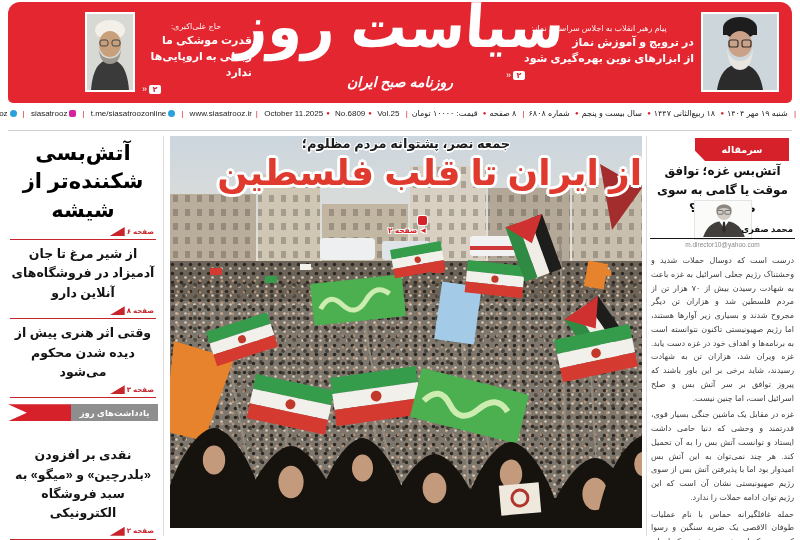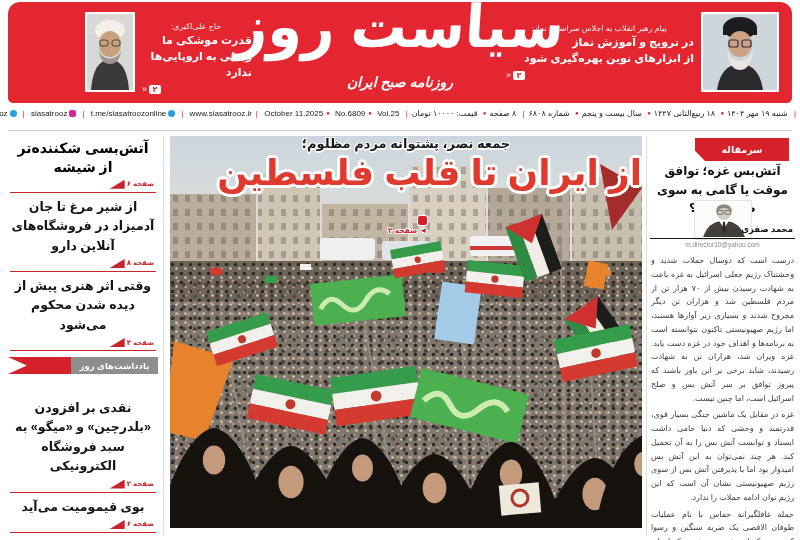--- a/index.html
+++ b/index.html
@@ -41,21 +41,21 @@
   .rule-top{position:absolute;top:130px;left:8px;right:8px;border-top:1px solid #cfcfcf;}
 
   
   .vdiv{position:absolute;top:136px;bottom:4px;width:1px;background:#dcdcdc;}
 
   
   .leftcol{position:absolute;left:8px;top:134px;width:150px;bottom:0;}
   .news-item{padding:5px 2px 0;}
   .news-item .title{font-weight:bold;font-size:12.5px;color:#141414;
                     text-align:center;line-height:1.55;}
-  .news-item.lead .title{font-size:14px;font-weight:bold;line-height:1.35;color:#000;}
+  .news-item.lead .title{font-size:21px;font-weight:bold;line-height:1.35;color:#000;}
   .pagemark{display:flex;align-items:center;gap:2px;padding:3px 2px 3px;}
   .pagemark .txt{color:#c8242c;font-size:7px;font-weight:bold;}
   .swoosh{width:15px;height:9px;background:#c8242c;
           clip-path:polygon(0 100%,100% 0,100% 100%);}
   .hrule{border-top:1.5px solid #c8242c;margin:0;}
   .notes-badge{display:flex;height:17px;margin:6px 0 20px;align-items:stretch;}
   .notes-badge .gray{flex:0 0 58%;background:#8e8e8e;color:#fff;font-size:8.5px;
         font-weight:bold;display:flex;align-items:center;justify-content:center;}
   .notes-badge .ribbon{flex:1;background:#d6212b;
         clip-path:polygon(0 0,100% 0,100% 100%,0 100%,30% 50%);}

